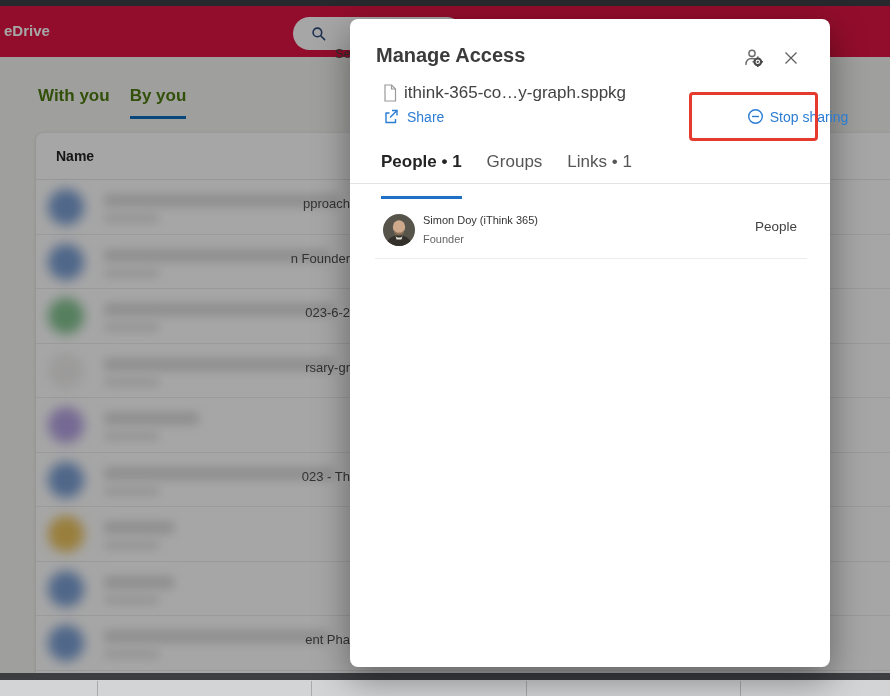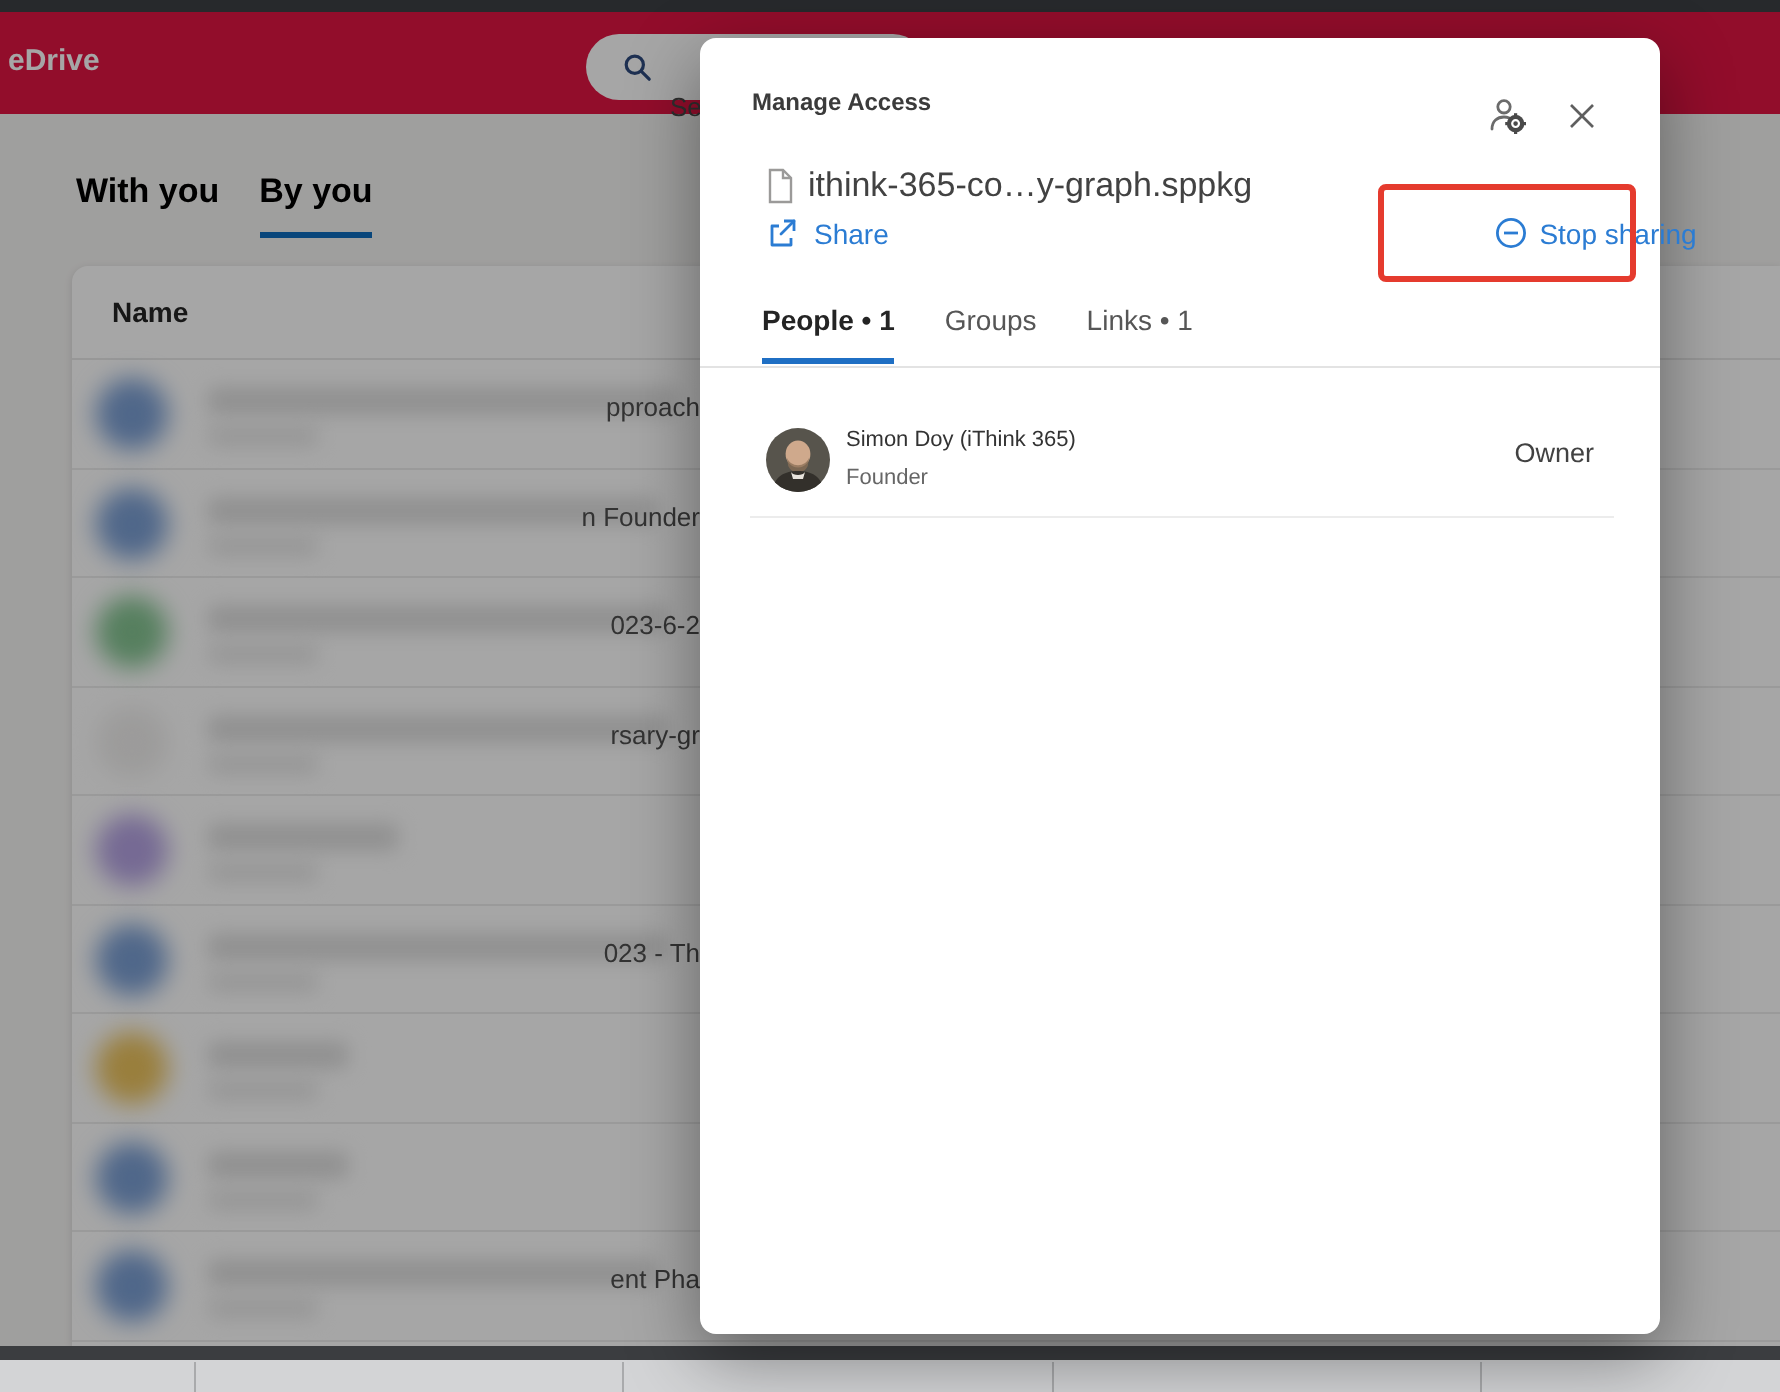--- a/index.html
+++ b/index.html
@@ -15,58 +15,58 @@
 
   
   .page { position:absolute; left:0; top:6px; width:890px; height:667px; background:#f5f4f3; z-index:1; }
   .app-header { position:absolute; left:0; top:0; width:890px; height:51px; background:#e11443; }
   .brand { position:absolute; left:4px; top:16px; color:#ffffff; font-size:15px; font-weight:bold; }
   .search-pill { position:absolute; left:293px; top:11px; width:170px; height:33px; background:#ffffff;
                  border-radius:17px; display:flex; align-items:center; padding-left:18px; gap:9px; }
   .search-pill span { font-size:13px; color:#474747;margin-top:40px; }
 
   .page-tabs { position:absolute; left:38px; top:80px; display:flex; gap:20px; }
-  .page-tab { font-size:17px; font-weight:bold; color:#000000; padding-bottom:10px; }
+  .page-tab { font-size:17px; font-weight:bold; color:#4d7c0f; padding-bottom:10px; }
   .page-tab.active { border-bottom:3px solid #0f6cbd; }
 
   .table-card { position:absolute; left:36px; top:127px; width:854px; height:540px; background:#ffffff;
                 border-radius:8px 0 0 0; box-shadow:0 1px 4px rgba(0,0,0,0.12); overflow:hidden; }
   .table-header { height:47px; display:flex; align-items:center; padding-left:20px;
                   border-bottom:1px solid #e9e9e9; font-size:14px; font-weight:bold; color:#242424; }
   .t-row { position:relative; height:54.5px; border-bottom:1px solid #ededed; }
   .t-icon { position:absolute; left:12px; top:9px; width:36px; height:36px; border-radius:50%;
             filter:blur(6px); }
   .t-bar1 { position:absolute; left:68px; top:14px; height:13px; background:#dcdcdc; border-radius:3px; filter:blur(5px); }
   .t-bar2 { position:absolute; left:68px; top:33px; width:55px; height:10px; background:#e6e6e6; border-radius:3px; filter:blur(5px); }
   .t-frag { position:absolute; left:0; top:16px; width:314px; text-align:right; font-size:13px; color:#4f4f4f; }
 
   .dim-overlay { position:absolute; left:0; top:6px; width:890px; height:667px;
                  background:rgba(0,0,0,0.35); z-index:10; }
 
   
   .dialog { position:absolute; left:350px; top:19px; width:480px; height:648px; background:#ffffff;
             border-radius:8px; box-shadow:0 12px 36px rgba(0,0,0,0.40); z-index:20; }
-  .dlg-title { position:absolute; left:26px; top:25px; font-size:12px; font-weight:bold; color:#3b3b3b; }
+  .dlg-title { position:absolute; left:26px; top:25px; font-size:20px; font-weight:bold; color:#3b3b3b; }
   .dlg-grant { position:absolute; left:393px; top:28px; width:22px; height:22px; cursor:pointer; }
   .dlg-close { position:absolute; left:431px; top:29px; width:20px; height:20px; cursor:pointer; }
 
   .file-row { position:absolute; left:33px; top:64px; display:flex; align-items:center; gap:7px; }
   .file-row span { font-size:17px; color:#424242; }
 
   .share-btn { position:absolute; left:33px; top:89px; display:flex; align-items:center; gap:7px; cursor:pointer; }
   .share-btn span { font-size:14px; color:#2b7cd3; }
 
   .stop-btn { position:absolute; left:342px; top:76px; width:123px; height:43px; display:flex;
               align-items:center; justify-content:center; gap:6px; cursor:pointer;margin-left:44px; }
   .stop-btn span { font-size:14px; color:#2b7cd3; }
   .annotation-rect { position:absolute; left:339px; top:73px; width:129px; height:49px;
                      border:3px solid #e53b2e; border-radius:4px; z-index:60; pointer-events:none; }
 
   .dlg-tabs { position:absolute; left:31px; top:133px; display:flex; gap:25px; }
-  .dlg-tab { font-size:14px; color:#565656; padding-bottom:11px; cursor:pointer; }
+  .dlg-tab { font-size:17px; color:#565656; padding-bottom:24px; cursor:pointer; }
   .dlg-tab.active { color:#242424; font-weight:bold; border-bottom:3px solid #1f6fc4; }
   .dlg-tabs-divider { position:absolute; left:0; top:164px; width:480px; height:1px; background:#e3e3e3; }
 
   .person-row { position:absolute; left:33px; top:193px; width:414px; height:36px; }
   .avatar { position:absolute; left:0; top:2px; width:32px; height:32px; border-radius:50%; overflow:hidden; }
   .p-name { position:absolute; left:40px; top:2px; font-size:11px; color:#333333; }
   .p-sub { position:absolute; left:40px; top:21px; font-size:11px; color:#666666; }
   .p-role { position:absolute; right:0; top:7px; font-size:13.5px; color:#424242; }
   .person-divider { position:absolute; left:25px; top:239px; width:432px; height:1px; background:#ececec; }
 
@@ -231,21 +231,21 @@
         <svg width="32" height="32" viewBox="0 0 32 32">
           <rect width="32" height="32" fill="#57544c"></rect>
           <ellipse cx="16" cy="13" rx="6.2" ry="6.8" fill="#cfa98c"></ellipse>
           <path d="M10.5 15 a6 6 0 0 0 11 0 l-0.6 4 a5.4 5.4 0 0 1-9.8 0 z" fill="#8a6f55" opacity="0.75"></path>
           <path d="M3 32 c1-8 6.5-10.5 13-10.5 s12 2.5 13 10.5 z" fill="#33302b"></path>
           <path d="M12.5 22 c1 2 6 2 7 0 l-1 3.5 h-5 z" fill="#e8e4dd"></path>
         </svg>
       </div>
       <div class="p-name">Simon Doy (iThink 365)</div>
       <div class="p-sub">Founder</div>
-      <div class="p-role">Owner</div>
+      <div class="p-role">People</div>
     </div>
     <div class="person-divider"></div>
   </div>
 
   <div class="footer-dark"></div>
   <div class="footer-strip" id="footer-strip">
       <div class="footer-divider" style="left: 97px;"></div>
       <div class="footer-divider" style="left: 311px;"></div>
       <div class="footer-divider" style="left: 526px;"></div>
       <div class="footer-divider" style="left: 740px;"></div>

